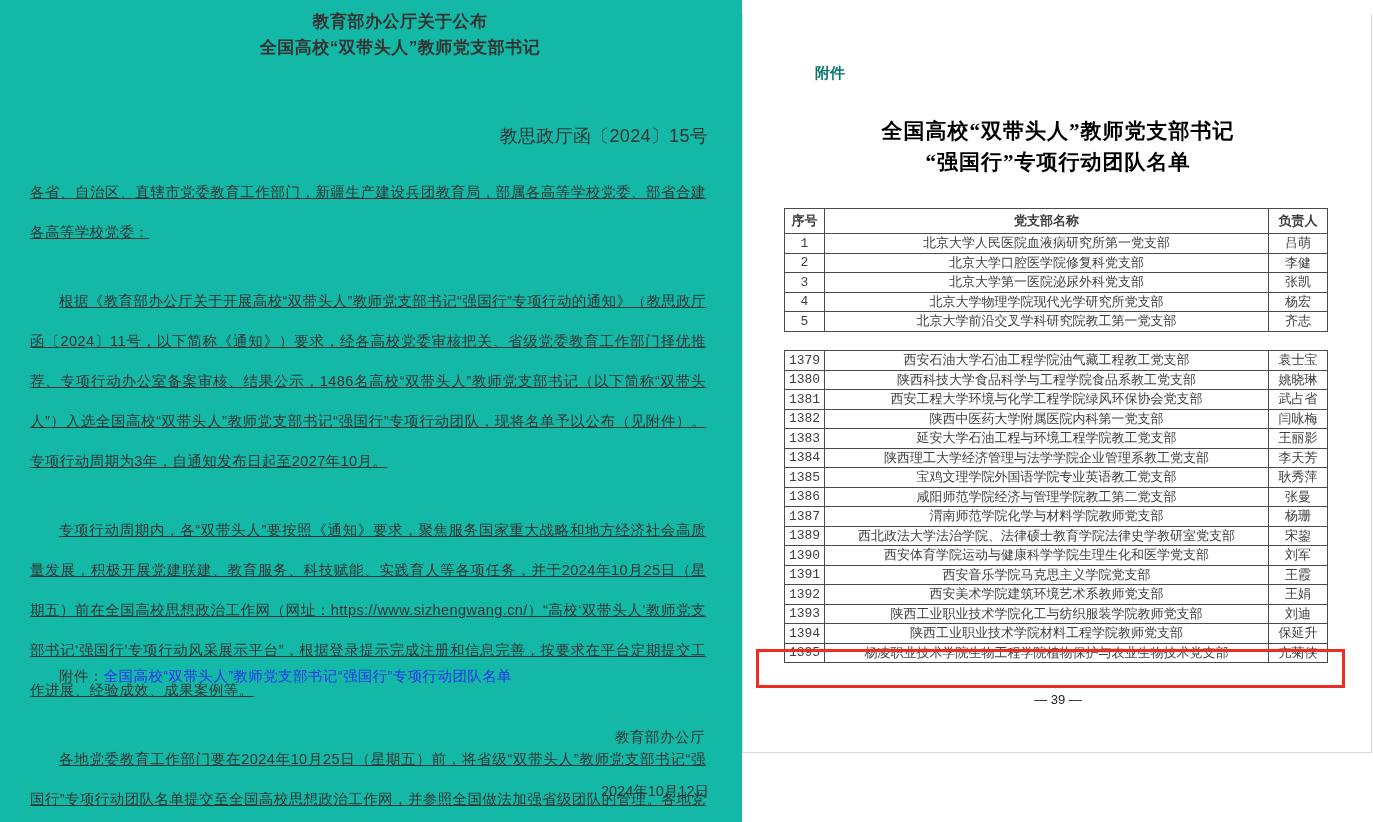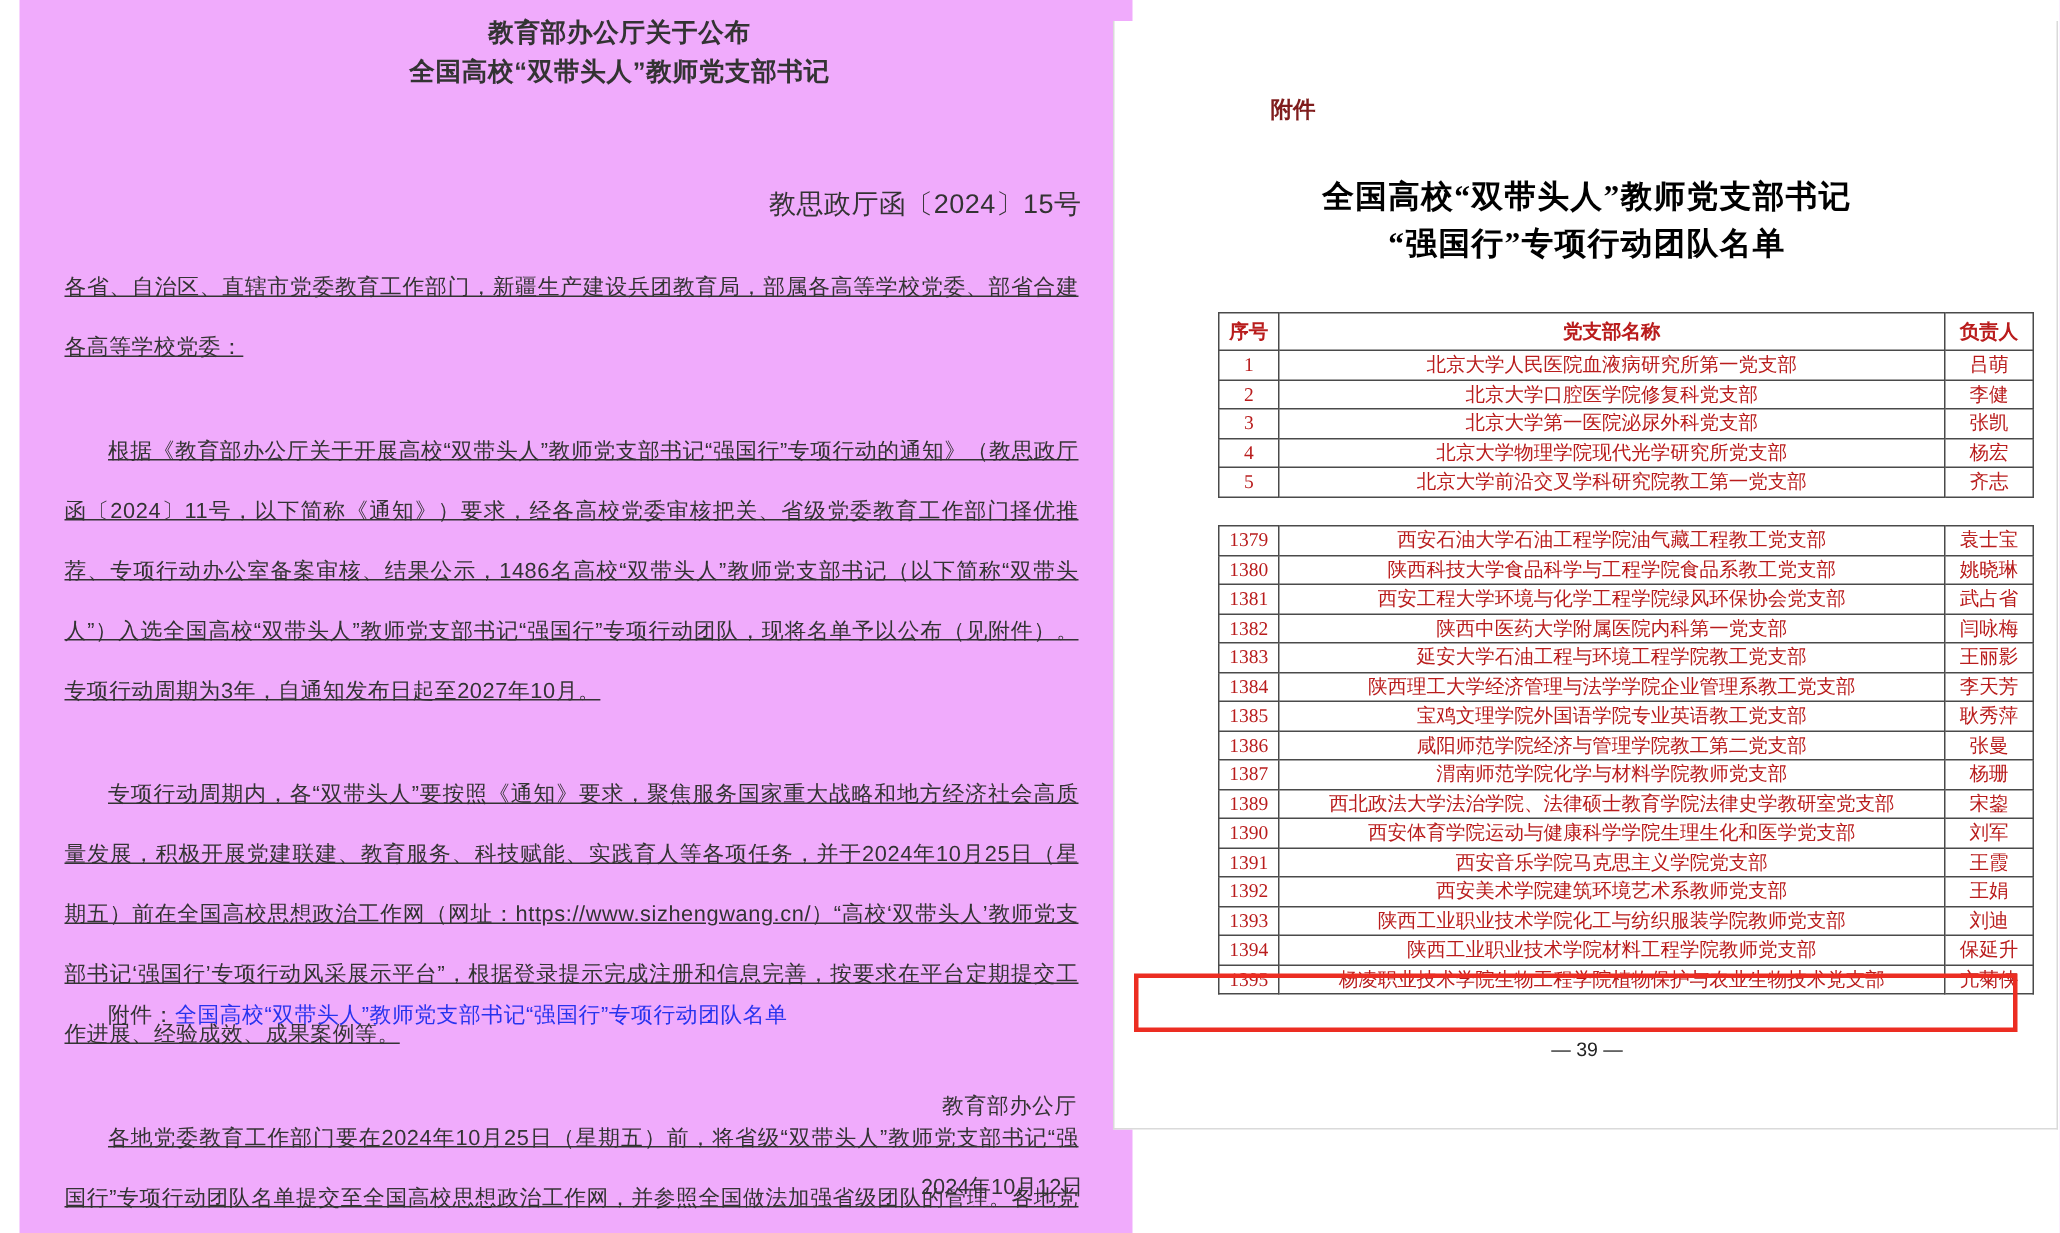--- a/index.html
+++ b/index.html
@@ -4,21 +4,21 @@
 <style>
   * { margin:0; padding:0; box-sizing:border-box; }
   html,body { background:#ffffff; }
   .screen {
     position:relative; width:1373px; height:822px; overflow:hidden;
     background:#ffffff;
     font-family:"Liberation Sans","DejaVu Sans",sans-serif;
     color:#333;
   }
   
-  .left-page { position:absolute; left:13px; top:0; width:742px; height:822px; background:#f0abfc; }
+  .left-page { position:absolute; left:0; top:0; width:742px; height:822px; background:#14b8a6; }
   .lp-title {
     position:absolute; left:60px; top:9px; width:680px;
     text-align:center; font-size:17px; font-weight:bold; line-height:26px; color:#333;
     letter-spacing:0.5px;
   }
   .lp-docnum {
     position:absolute; right:34px; top:124px; font-size:18px; color:#333; letter-spacing:0.3px;
   }
   .lp-body {
     position:absolute; left:30px; top:172px; width:676px;
@@ -30,30 +30,30 @@
     position:absolute; left:59px; top:667px; font-size:14.5px; letter-spacing:0.4px; color:#333;
   }
   .lp-attachment a { color:#2733ee; text-decoration:none; cursor:pointer; }
   .lp-signer { position:absolute; right:37px; top:728px; font-size:14.5px; color:#333; letter-spacing:0.5px; }
   .lp-date   { position:absolute; right:33px; top:782px; font-size:14.5px; color:#333; }
   
   .right-page {
     position:absolute; left:742px; top:14px; width:630px; height:739px; background:#fff;
     border-left:1px solid #dadada; border-right:1px solid #dadada; border-bottom:1px solid #dadada;
   }
-  .rp-attach-tag { position:absolute; left:104px; top:50px; font-size:15px; font-weight:bold; color:#7f1d1d; }
+  .rp-attach-tag { position:absolute; left:72px; top:50px; font-size:15px; font-weight:bold; color:#0f766e; }
   .rp-title {
     position:absolute; left:20px; top:102px; width:590px; text-align:center;
     font-family:"Liberation Serif","DejaVu Serif",serif;
     font-size:21px; font-weight:bold; line-height:31px; color:#000; letter-spacing:1px;
   }
   .rp-table {
     position:absolute; left:41px;
     border-collapse:collapse; table-layout:fixed; width:543px;
-    font-family:Liberation Serif, serif; color:#b91c1c;margin-left:28px;
+    font-family:Liberation Mono, monospace; color:#404040;
   }
   .rp-table.t1 { top:194px; }
   .rp-table.t2 { top:336px; }
   .rp-table th, .rp-table td {
     border:1px solid #4a4a4a; text-align:center; vertical-align:middle;
     font-size:13px; padding:0; overflow:hidden; white-space:nowrap;
   }
   .rp-table th { height:25px; font-weight:bold; }
   .rp-table td { height:19.5px; font-weight:normal; }
   col.w-no { width:40px; } col.w-name { width:444px; } col.w-person { width:59px; }

